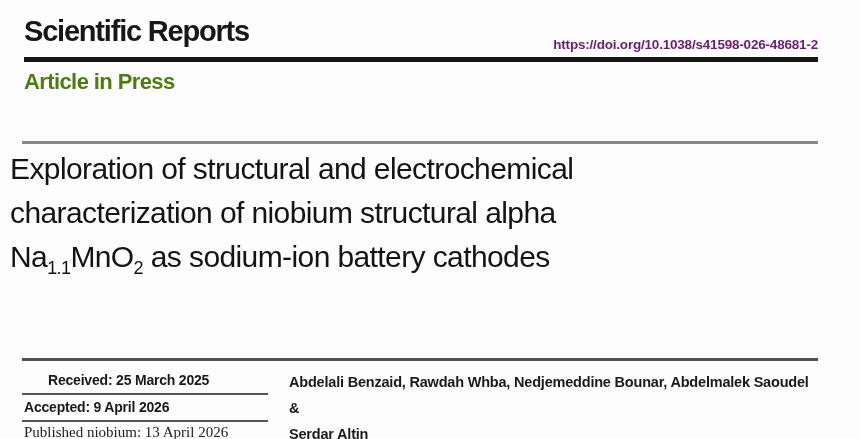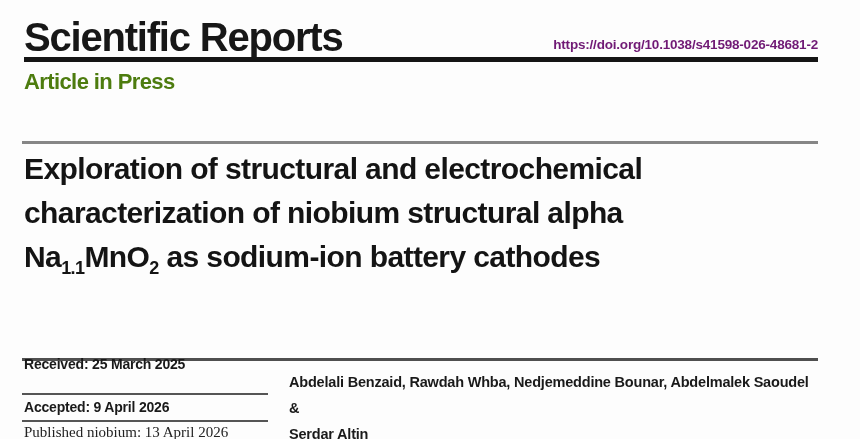--- a/index.html
+++ b/index.html
@@ -8,21 +8,21 @@
     position:relative;
     overflow:hidden;
     background:#fdfdfd;
     color:#1c1c1c;
     font-family:"Liberation Sans", sans-serif;
   }
   .abs { position:absolute; }
 
   .journal-name {
     left:24px; top:15px;
-    font-size:40px; font-weight:700;
+    font-size:29px; font-weight:700;
     letter-spacing:-1.2px;
     color:#171717;
   }
   .doi-link {
     right:42px; top:37px;
     font-size:13.5px; font-weight:700;
     color:#701a75; text-decoration:none;
     letter-spacing:-0.2px;
   }
   .rule-thick {
@@ -33,41 +33,41 @@
     left:24px; top:69px;
     font-size:22px; font-weight:700;
     letter-spacing:-0.6px;
     color:#4d7c0f;
   }
   .rule-gray {
     left:22px; right:42px; top:141px; height:3px;
     background:#868686;
   }
   .article-title {
-    left:24px; top:147px; width:780px;
-    font-size:30px; font-weight:700;
+    left:10px; top:147px; width:780px;
+    font-size:30px; font-weight:400;
     line-height:44px; letter-spacing:-0.6px;
     color:#141414;
   }
   .article-title sub {
     font-size:0.6em;
     line-height:0;
   }
   .rule-mid {
     left:22px; right:42px; top:358px; height:3px;
     background:#4f4f4f;
   }
   .date-line {
     left:24px;
     font-size:14px; font-weight:700;
     letter-spacing:-0.2px;
     color:#1a1a1a;
     white-space:nowrap;
   }
-  .date-received { top:356px; }
+  .date-received { top:372px;margin-left:24px; }
   .rule-thin {
     left:22px; width:246px; height:2px;
     background:#555555;
   }
   .rule-received { top:393px; }
   .date-accepted { top:399px;text-align:right; }
   .rule-accepted { top:420px; }
   .date-published {
     top:424px;
     font-family:"Liberation Serif", serif;

